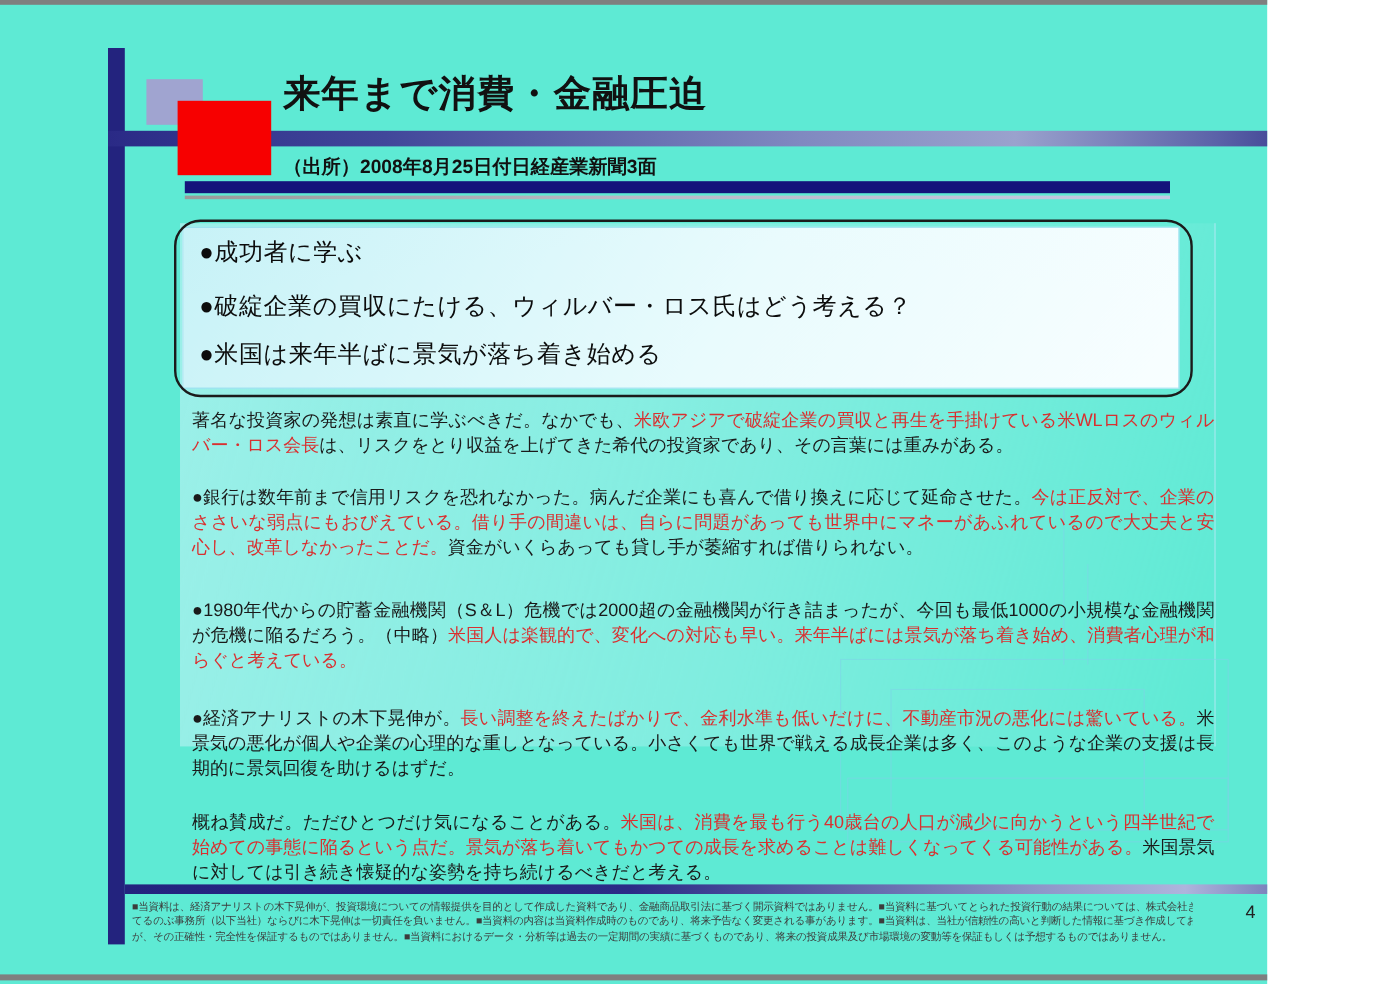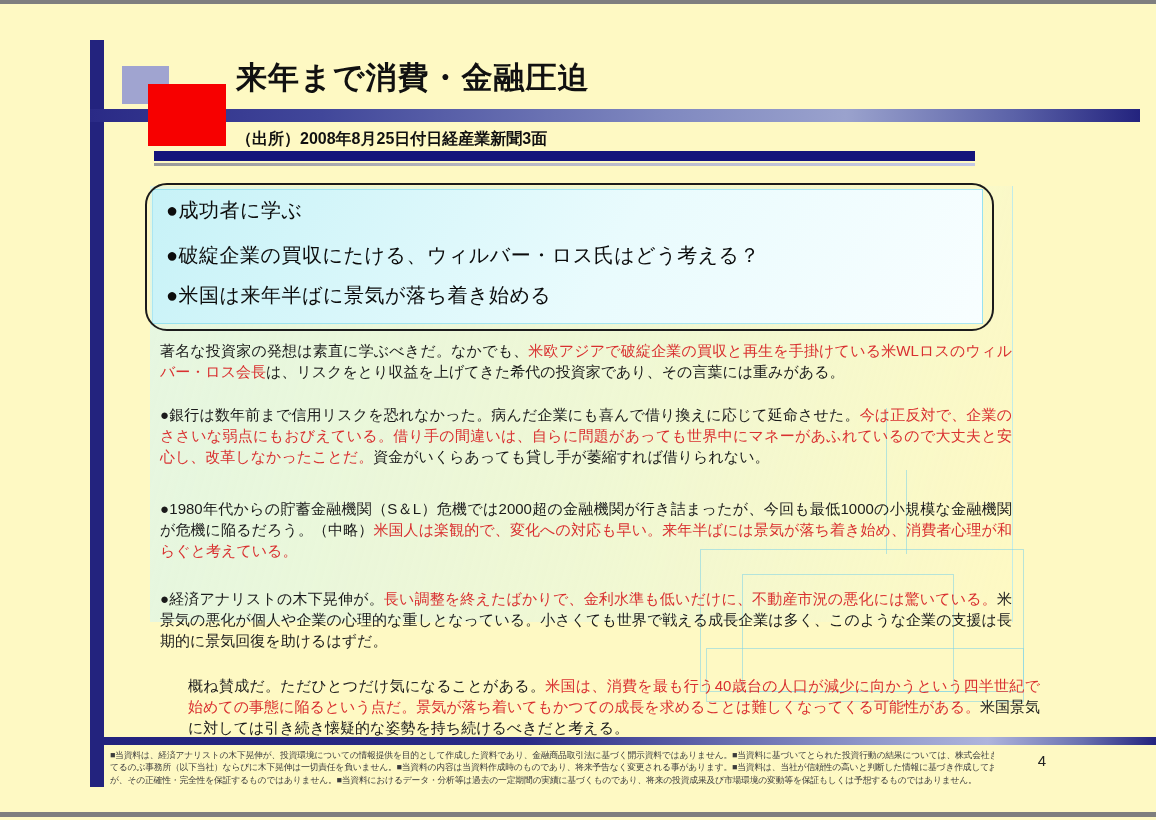--- a/index.html
+++ b/index.html
@@ -1,17 +1,17 @@
 <!DOCTYPE html>
 <html lang="ja" style="--navy: #23237e; --slate_mid: #9aa2cd; --red_accent: #f70000; --lavender: #a0a4d0; --red_text: #d93030; --text_black: #1a1a1a; --gray_edge: #7f7f7f;"><head>
 <meta charset="utf-8">
 <style>
   html,body{margin:0;padding:0;background:#ffffff;}
   body{font-family:"Liberation Sans","DejaVu Sans",sans-serif;}
-  #canvas{position:relative;width:1156px;height:820px;background:#fef9c3;overflow:hidden;}
+  #canvas{position:relative;width:1056px;height:820px;background:#5eead4;overflow:hidden;}
 
   .edge{position:absolute;left:0;width:1156px;background:var(--gray_edge,#7f7f7f);}
   #edge-top{top:0;height:4px;}
   #edge-bottom{top:812px;height:5px;}
 
   #vbar{position:absolute;left:90px;top:40px;width:14px;height:747px;background:var(--navy,#23237e);}
   #sq-lav{position:absolute;left:122px;top:66px;width:47px;height:38px;background:var(--lavender,#a0a4d0);}
   #sq-red{position:absolute;left:148px;top:84px;width:78px;height:62px;background:var(--red_accent,#f70000);}
 
   #slate-bar{position:absolute;left:90px;top:109px;width:1050px;height:13px;
@@ -30,21 +30,21 @@
 
   #key-box{position:absolute;left:145px;top:183px;width:845px;height:144px;
     border:2px solid #1b1b1b;border-radius:22px;background:transparent;}
   #key-fill{position:absolute;left:152px;top:189px;width:829px;height:133px;
     border:1px solid rgba(120,215,235,.6);
     background:linear-gradient(120deg,#c7f2f7 0%,#e9fbfd 55%,#f8feff 100%);}
   .key-line{position:absolute;left:166px;font-size:20px;font-weight:normal;color:#0c0c0c;white-space:nowrap;letter-spacing:.5px;}
   #kl0{top:197px;} #kl1{top:242px;text-align:right;} #kl2{top:282px;}
 
   .para{position:absolute;left:160px;width:852px;font-size:15px;line-height:21px;color:var(--text_black,#1a1a1a);text-align:justify;}
-  #p0{top:340px;} #p1{top:404px;} #p2{top:498px;} #p3{top:588px;} #p4{top:675px;margin-left:28px;}
+  #p0{top:340px;} #p1{top:404px;} #p2{top:498px;} #p3{top:588px;} #p4{top:675px;}
   .seg-black{color:var(--text_black,#1a1a1a);}
   .seg-red{color:var(--red_text,#d93030);}
 
   .deco{position:absolute;border:1px solid rgba(125,212,232,.55);pointer-events:none;}
   #deco1{left:700px;top:549px;width:322px;height:141px;}
   #deco2{left:742px;top:574px;width:210px;height:116px;}
   #deco3{left:706px;top:648px;width:316px;height:52px;border-width:1px;}
   .deco-v{position:absolute;width:1px;background:rgba(125,212,232,.55);pointer-events:none;}
   #decov1{left:886px;top:408px;height:146px;}
   #decov2{left:906px;top:470px;height:84px;}

